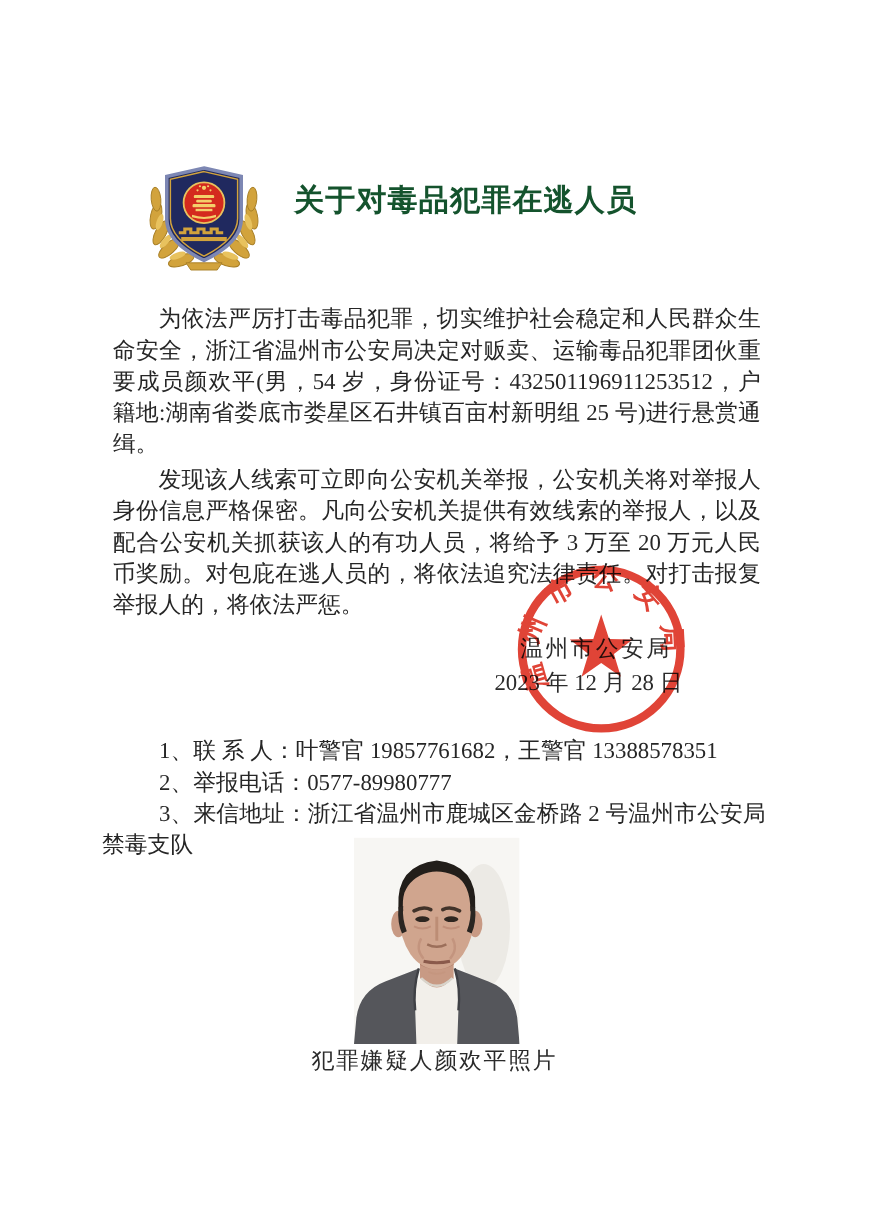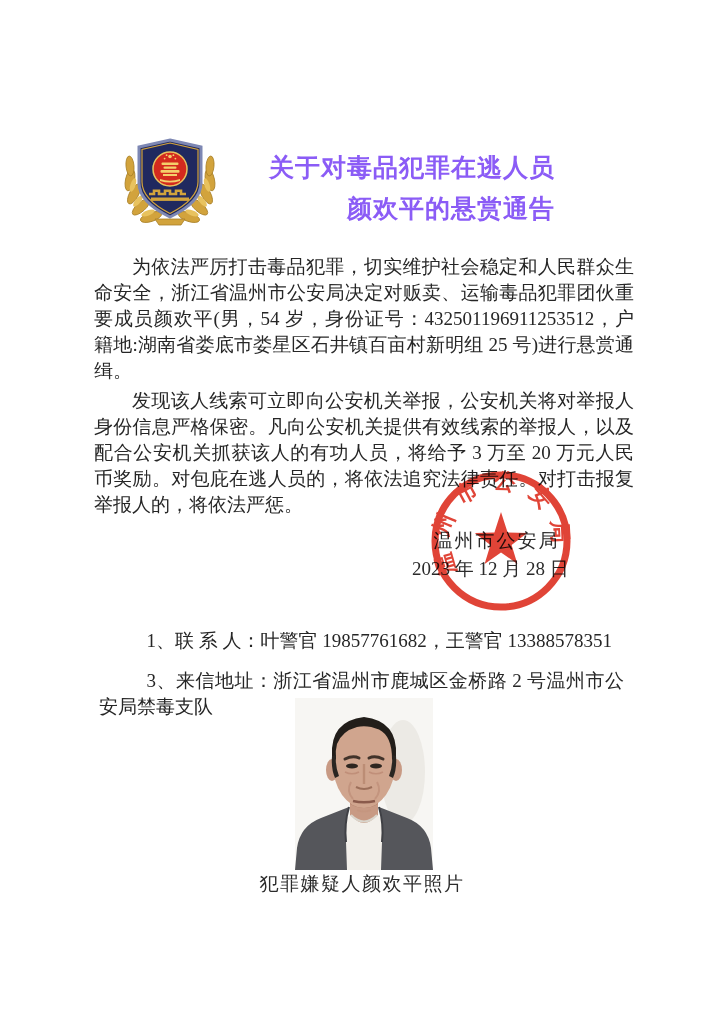--- a/index.html
+++ b/index.html
@@ -8,22 +8,22 @@
     background:#ffffff;
     font-family:"Liberation Serif","DejaVu Serif",serif;
     color:var(--ink,#1f1f1f);
   }
   .page{position:absolute;inset:0;background:#fff;}
 
   
   .emblem{position:absolute;left:118px;top:133px;width:104px;height:97px;}
   .title{
     position:absolute;left:245px;top:147px;width:310px;
-    text-align:right;font-weight:700;font-size:25px;line-height:41px;
-    color:#8b5cf6;letter-spacing:1px;margin:0;
+    text-align:left;font-weight:700;font-size:25px;line-height:41px;
+    color:#14532d;letter-spacing:1px;margin:0;
   }
 
   
   .body-text{position:absolute;left:90px;top:250px;width:548px;}
   .body-text p{
     margin:4px;font-size:19px;line-height:26px;text-align:justify;
     text-indent:2em;color:#262626;
   }
 
   
@@ -36,21 +36,21 @@
     font-size:19px;color:#2b2b2b;
   }
   .seal{
     position:absolute;left:430px;top:470px;width:142px;height:142px;
     opacity:.88;mix-blend-mode:multiply;
   }
 
   
   .contacts{position:absolute;left:85px;top:614px;width:553px;}
   .contacts p{
-    margin:14px;font-size:19px;line-height:26px;text-align:justify;
+    margin:0;font-size:19px;line-height:26px;text-align:justify;
     text-indent:2.5em;color:#262626;
   }
 
   
   .photo{position:absolute;left:295px;top:698px;width:138px;height:172px;}
   .caption{
     position:absolute;left:0;top:871px;width:724px;text-align:center;
     font-size:19px;letter-spacing:1.5px;color:#2b2b2b;
   }
 </style>
@@ -103,21 +103,20 @@
 
       <path d="M31,61 h5 v-3.2 h5 v3.2 h6 v-3.2 h5 v3.2 h6 v-3.2 h5 v3.2 h5" fill="none" stroke="#d2a33c" stroke-width="2.6"></path>
       <rect x="33" y="64.5" width="38" height="3.4" fill="#d2a33c"></rect>
 
       <path d="M37,86 h30 l-4,6 h-22 Z" fill="#d2a33c" stroke="#a87f26" stroke-width="0.8"></path>
     </svg>
   </div>
 
   <h1 class="title">
     <span>关于对毒品犯罪在逃人员</span><br>
-    <span>颜欢平的悬赏通告</span>
   </h1>
 
   <div class="body-text">
     <p>为依法严厉打击毒品犯罪，切实维护社会稳定和人民群众生命安全，浙江省温州市公安局决定对贩卖、运输毒品犯罪团伙重要成员颜欢平(男，54 岁，身份证号：432501196911253512，户籍地:湖南省娄底市娄星区石井镇百亩村新明组 25 号)进行悬赏通缉。</p>
     <p>发现该人线索可立即向公安机关举报，公安机关将对举报人身份信息严格保密。凡向公安机关提供有效线索的举报人，以及配合公安机关抓获该人的有功人员，将给予 3 万至 20 万元人民币奖励。对包庇在逃人员的，将依法追究法律责任。对打击报复举报人的，将依法严惩。</p>
   </div>
 
   <div class="sig-agency">温州市公安局</div>
   <div class="sig-date">2023 年 12 月 28 日</div>
 
@@ -129,20 +128,21 @@
       <circle cx="71" cy="71" r="66" fill="none" stroke="#dc2a1b" stroke-width="7"></circle>
       <polygon points="71,42 77.6,62.6 97.2,62.9 81.6,74.9 87.4,94 71,82.4 54.6,94 60.4,74.9 44.8,62.9 64.4,62.6" fill="#dc2a1b"></polygon>
       <text font-size="22" fill="#dc2a1b" letter-spacing="13" font-family="'Liberation Serif','DejaVu Serif',serif" font-weight="700">
         <textPath href="#sealArc" startOffset="4">温州市公安局</textPath>
       </text>
     </svg>
   </div>
 
   <div class="contacts">
     <p>1、联 系 人：叶警官 19857761682，王警官 13388578351</p>
+    <p>2、举报电话：0577-89980777</p>
     <p>3、来信地址：浙江省温州市鹿城区金桥路 2 号温州市公安局禁毒支队</p>
   </div>
 
   <div class="photo">
     <svg viewBox="0 0 138 172" width="138" height="172" aria-hidden="true">
       <rect x="0" y="0" width="138" height="172" fill="#f7f6f3"></rect>
       <ellipse cx="108" cy="74" rx="22" ry="52" fill="#eceae5"></ellipse>
 
       <rect x="55" y="96" width="28" height="30" fill="#c89a84"></rect>
       <path d="M55,98 h28 v8 q-14,8 -28,0 Z" fill="#b3836e"></path>

